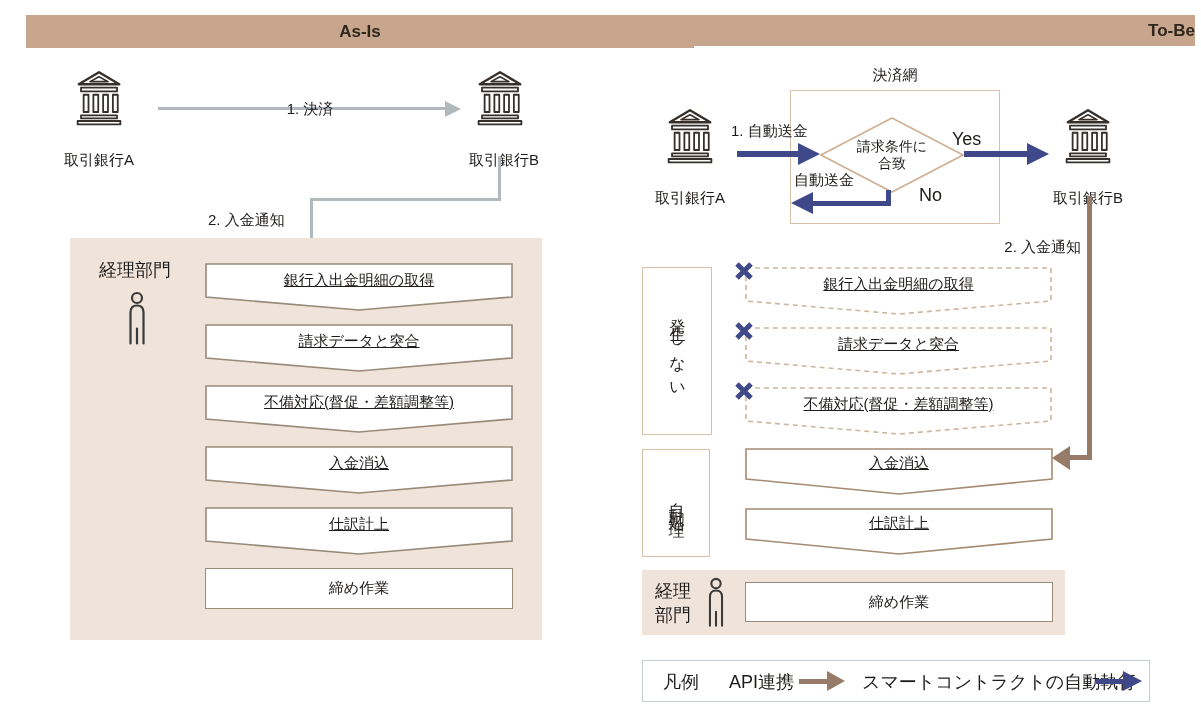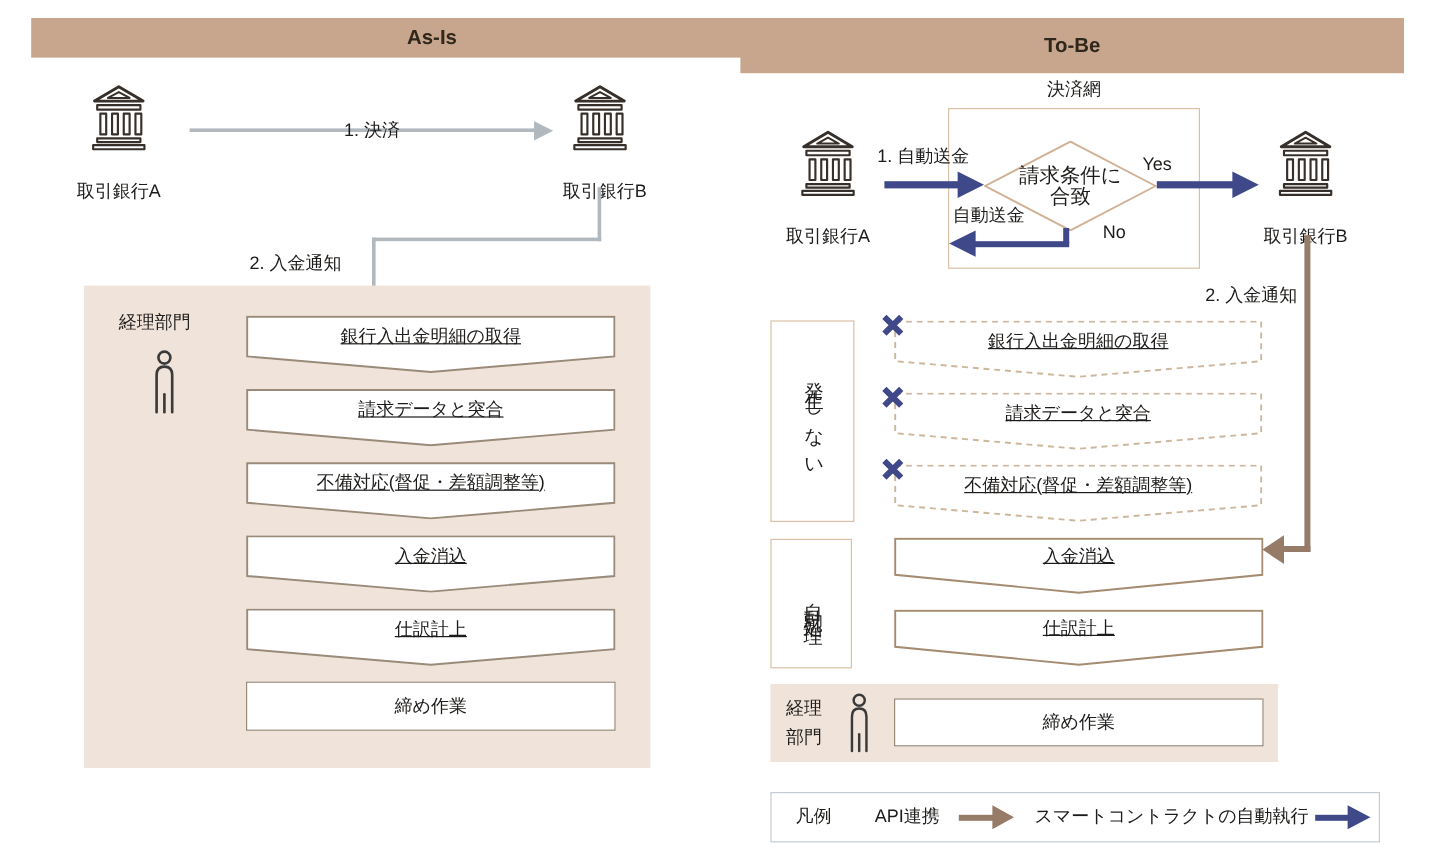--- a/index.html
+++ b/index.html
@@ -3,41 +3,41 @@
 <meta charset="utf-8">
 <style>
   * { margin:0; padding:0; box-sizing:border-box; }
   body { background:#ffffff; font-family:"Liberation Sans","DejaVu Sans",sans-serif; color:#1e1c1a; }
   .stage { position:relative; width:1201px; height:720px; background:#ffffff; overflow:hidden; }
   .abs { position:absolute; }
   .hdr { background:#c7a68d; color:#2f261c; font-weight:bold; font-size:17px;
          display:flex; align-items:center; justify-content:center; }
   .panel-bg { background:#f0e3da; }
   .lbl { font-size:15px; line-height:1.25; }
-  .lbl16 { font-size:15px; line-height:1.3; }
+  .lbl16 { font-size:18px; line-height:1.3; }
   .ctr { text-align:center;margin-top:20px; }
   .chev { position:absolute; }
   .chev svg { position:absolute; left:0; top:0; width:100%; height:100%; }
   .chev .t { position:absolute; left:0; right:0; top:0; display:flex; align-items:center;
              justify-content:center; font-size:15px;text-decoration:underline; }
   .rectstep { position:absolute; background:#ffffff; border:1.5px solid #9a8a7a;
               display:flex; align-items:center; justify-content:center; font-size:15px; }
   .vbox { position:absolute; border:1.7px solid #d9c0a6; background:#ffffff;
           display:flex; align-items:center; justify-content:center; }
   .vtext { writing-mode:vertical-rl; text-orientation:upright; font-size:16px;
            letter-spacing:7px; color:#1e1c1a; }
   .line { position:absolute; }
   .gray { background:#b1b8be; }
   .blue { background:#3f498a; }
   .brown { background:#977b69; }
   .tri { position:absolute; width:0; height:0; }
   .bclabel { background:#ffffff; text-align:center; font-size:15px; line-height:21px; }
   .legendbox { position:absolute; border:1.5px solid #c6ccd3; background:#ffffff; }
   .dia-t { position:absolute; display:flex; flex-direction:column; align-items:center;
-           justify-content:center; font-size:17px; line-height:17px; }
+           justify-content:center; font-size:14px; line-height:17px; }
 </style>
 </head>
 <body>
 
 <svg width="0" height="0" style="position:absolute">
   <defs>
     <g id="bank" fill="none" stroke="#37302a" stroke-linejoin="round">
       <polygon points="32,3 5,19 59,19" stroke-width="3.2"></polygon>
       <polygon points="32,9 20,15.5 44,15.5" stroke-width="2.2"></polygon>
       <rect x="8" y="23.5" width="48" height="5" stroke-width="2.4"></rect>
@@ -116,21 +116,21 @@
   <div class="chev" style="left:205px;top:507px;width:308px;height:48px;">
     <svg viewBox="0 0 308 48" preserveAspectRatio="none">
         <polygon points="1,1 307,1 307,34 154,47 1,34" fill="#ffffff" stroke="#9a8a7a" stroke-width="1.6"></polygon>
       </svg>
     <span class="t" style="height:34px;">仕訳計上</span>
   </div>
   <div class="rectstep" style="left:205px;top:568px;width:308px;height:41px;">
     <span>締め作業</span>
   </div>
 
-  <div class="abs hdr" style="left:617px;top:15px;width:553px;height:46px;">
+  <div class="abs hdr" style="left:642px;top:15px;width:553px;height:31px;justify-content:flex-end;">
     <span>To-Be</span>
   </div>
 
   <div class="abs" style="left:790px;top:90px;width:210px;height:134px;border:1.6px solid #d9c0a6;"></div>
   <div class="abs bclabel" style="left:812px;top:64px;width:166px;">
     <div>決済網</div>
   </div>
 
   <svg class="abs" style="left:820px;top:117px;" width="144" height="76" viewBox="0 0 144 76">
     <polygon points="72,1 143,38 72,75 1,38" fill="#ffffff" stroke="#d0b195" stroke-width="1.6"></polygon>

